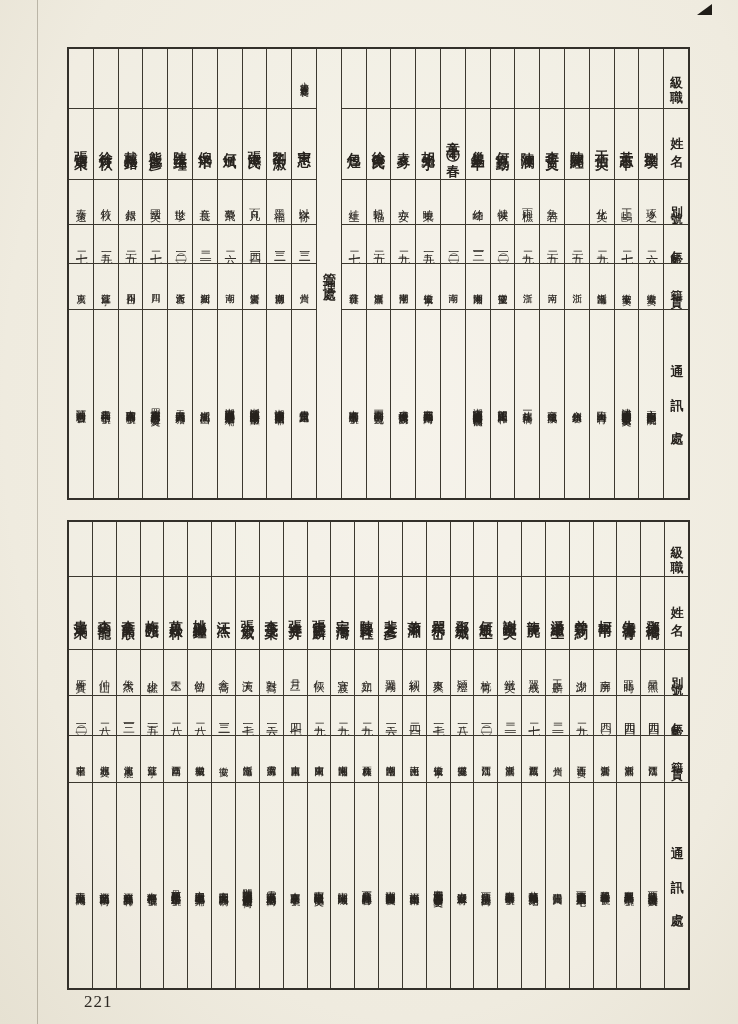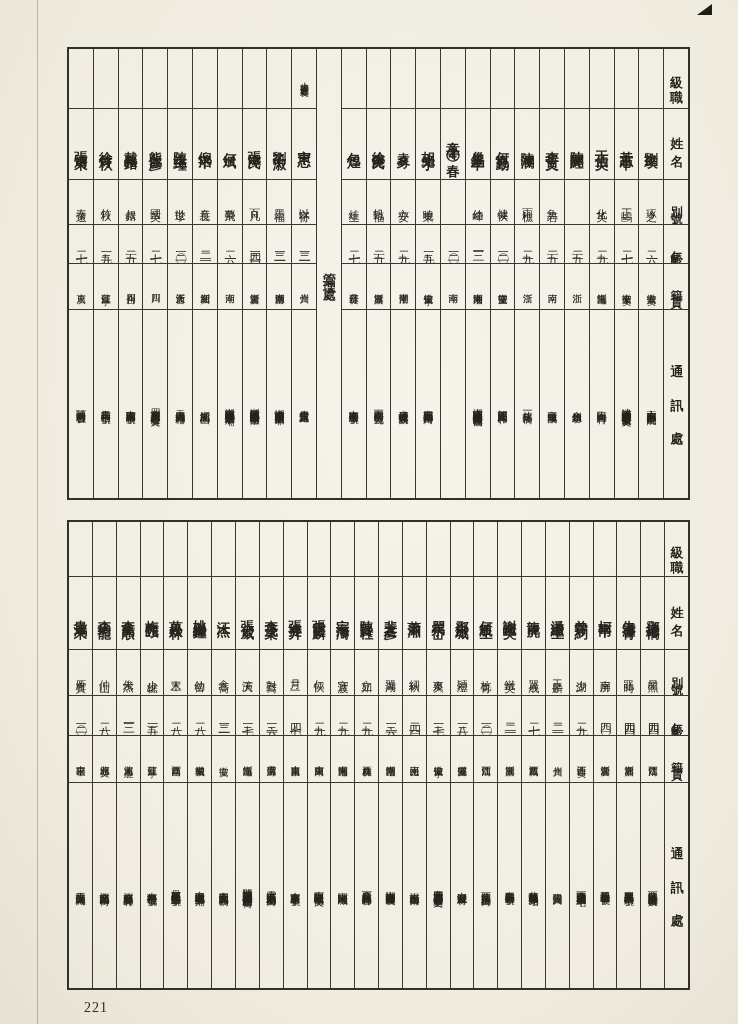--- a/index.html
+++ b/index.html
@@ -46,21 +46,21 @@
   .head-col .r1 > span{font-size:13px;letter-spacing:17px;}
   .head-col .r2 > span{font-size:12px;letter-spacing:6px;}
   .head-col .r3 > span{font-size:12px;letter-spacing:4px;}
   .head-col .r4 > span{font-size:12px;letter-spacing:7px;}
   .head-col .r5 > span{font-size:13px;letter-spacing:34px;}
   .divider-col{display:flex;align-items:center;justify-content:center;}
   .divider-col > span{
     display:block;writing-mode:vertical-rl;text-orientation:upright;
     font-size:13px;font-weight:bold;letter-spacing:7px;
   }
-  .page-number{position:absolute;left:84px;top:992px;font-size:14px;letter-spacing:1px;color:#2e2a24;margin-top:8px;}
+  .page-number{position:absolute;left:84px;top:992px;font-size:17px;letter-spacing:1px;color:#2e2a24;}
 </style>
 </head>
 <body>
 
 <div class="page">
   <div class="gutter"></div>
   <div class="corner-mark"></div>
 
   <div class="rtable t0">
       <div class="col head-col">

